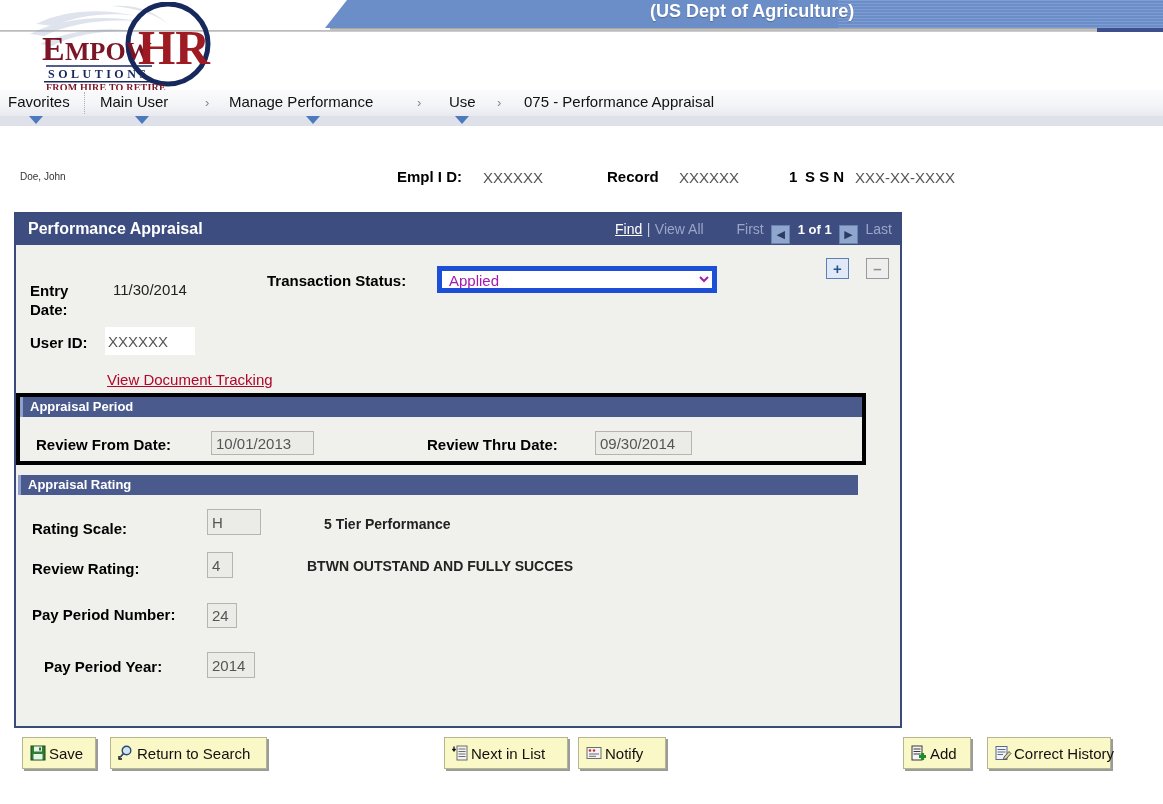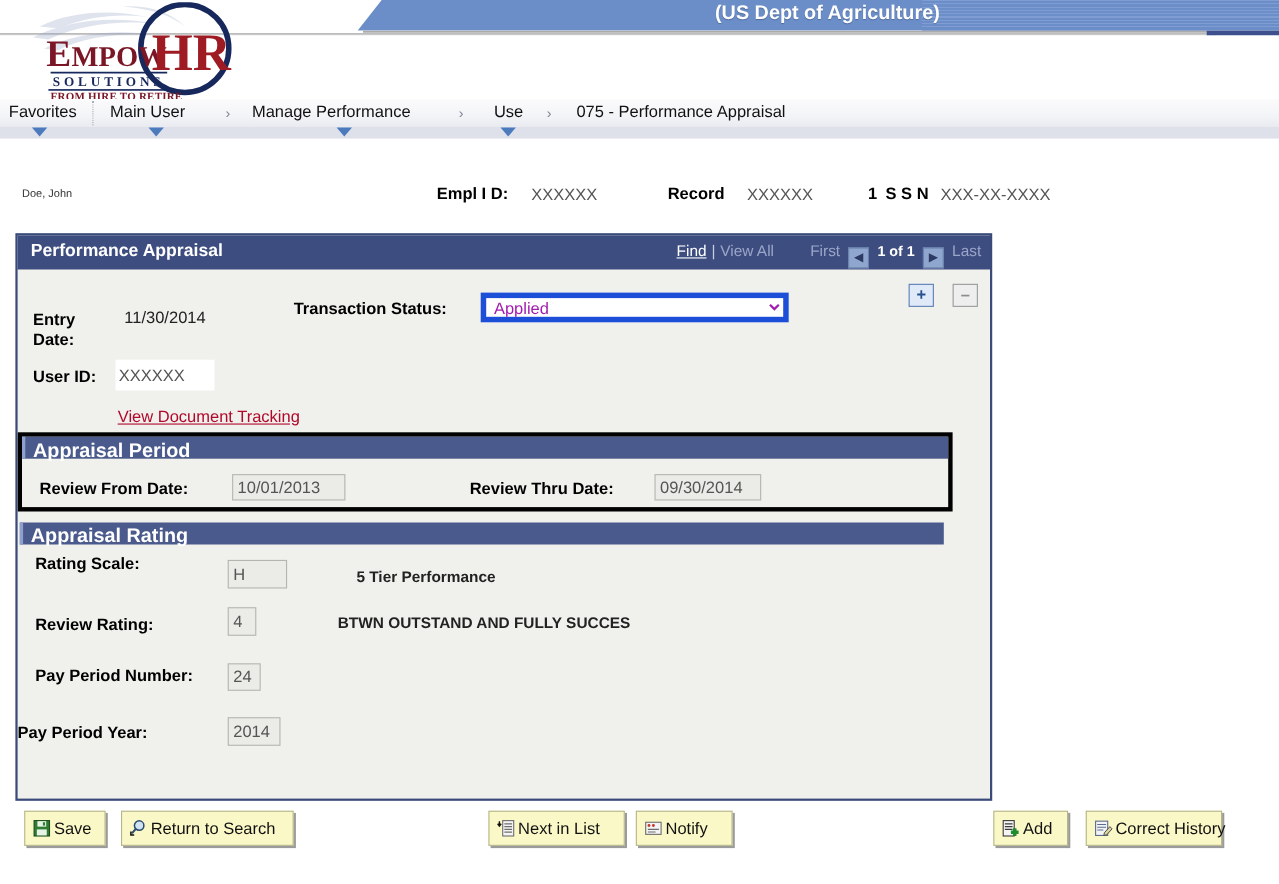--- a/index.html
+++ b/index.html
@@ -156,21 +156,21 @@
   .group-hl {
     position: absolute; left: 16px; top: 393px; width: 850px; height: 72px;
     border: 4px solid #000000; box-sizing: border-box; background: #f0f0ec;
   }
   .group-hdr {
     position: absolute; left: 0; top: 0; right: 0; height: 20px;
     background: #4a5a8c; border-left: 3px solid #8fa0cc; box-sizing: border-box;
   }
   .group-hdr-text {
     position: absolute; left: 7px; top: 2px; color: #ffffff;
-    font-size: 18px; font-weight: bold;
+    font-size: 13px; font-weight: bold;
   }
   .group-plain {
     position: absolute; left: 18px; top: 475px; width: 840px; height: 20px;
     background: #4a5a8c; border-left: 3px solid #8fa0cc; box-sizing: border-box;
   }
 
   
   .tb-btn {
     position: absolute; top: 737px; height: 32px;
     background: #fbf8c7; border: 1px solid #b5b58e;
@@ -295,32 +295,32 @@
   </div>
   <div class="f-lbl" style="left:36px;top:436px">Review From Date:</div>
   <input class="inp-grey" style="left: 211px; top: 431px; width: 103px; height: 24px;" value="10/01/2013">
   <div class="f-lbl" style="left:427px;top:436px">Review Thru Date:</div>
   <input class="inp-grey" style="left: 595px; top: 431px; width: 97px; height: 24px;" value="09/30/2014">
 
   <div class="group-plain">
     <div class="group-hdr-text">Appraisal Rating</div>
   </div>
 
-  <div class="f-lbl" style="left:32px;top:504px">Rating Scale:</div>
+  <div class="f-lbl" style="left:32px;top:520px">Rating Scale:</div>
   <input class="inp-grey" style="left: 207px; top: 509px; width: 54px; height: 26px;" value="H">
   <div class="f-static" style="left:324px;top:516px;font-weight:bold;font-size:14px">5 Tier Performance</div>
 
   <div class="f-lbl" style="left:32px;top:560px">Review Rating:</div>
   <input class="inp-grey" style="left: 207px; top: 552px; width: 26px; height: 26px;" value="4">
   <div class="f-static" style="left:307px;top:558px;font-weight:bold;font-size:14px">BTWN OUTSTAND AND FULLY SUCCES</div>
 
   <div class="f-lbl" style="left:32px;top:606px">Pay Period Number:</div>
   <input class="inp-grey" style="left: 207px; top: 603px; width: 30px; height: 25px;" value="24">
 
-  <div class="f-lbl" style="left:16px;top:658px">Pay Period Year:</div>
+  <div class="f-lbl" style="left:44px;top:658px">Pay Period Year:</div>
   <input class="inp-grey" style="left: 207px; top: 652px; width: 48px; height: 26px;" value="2014">
 
   <div class="tb-btn" style="left:22px;width:74px">
     <span class="tb-icon">
       <svg width="18" height="18" viewBox="0 0 18 18">
         <rect x="2" y="2" width="14" height="14" fill="#2e7d32" stroke="#1b4d1e"></rect>
         <rect x="5" y="2.5" width="8" height="5" fill="#e8f3e8"></rect>
         <rect x="4.5" y="10" width="9" height="5.5" fill="#e8f3e8"></rect>
         <rect x="10" y="3.5" width="2" height="3" fill="#2e7d32"></rect>
       </svg>

